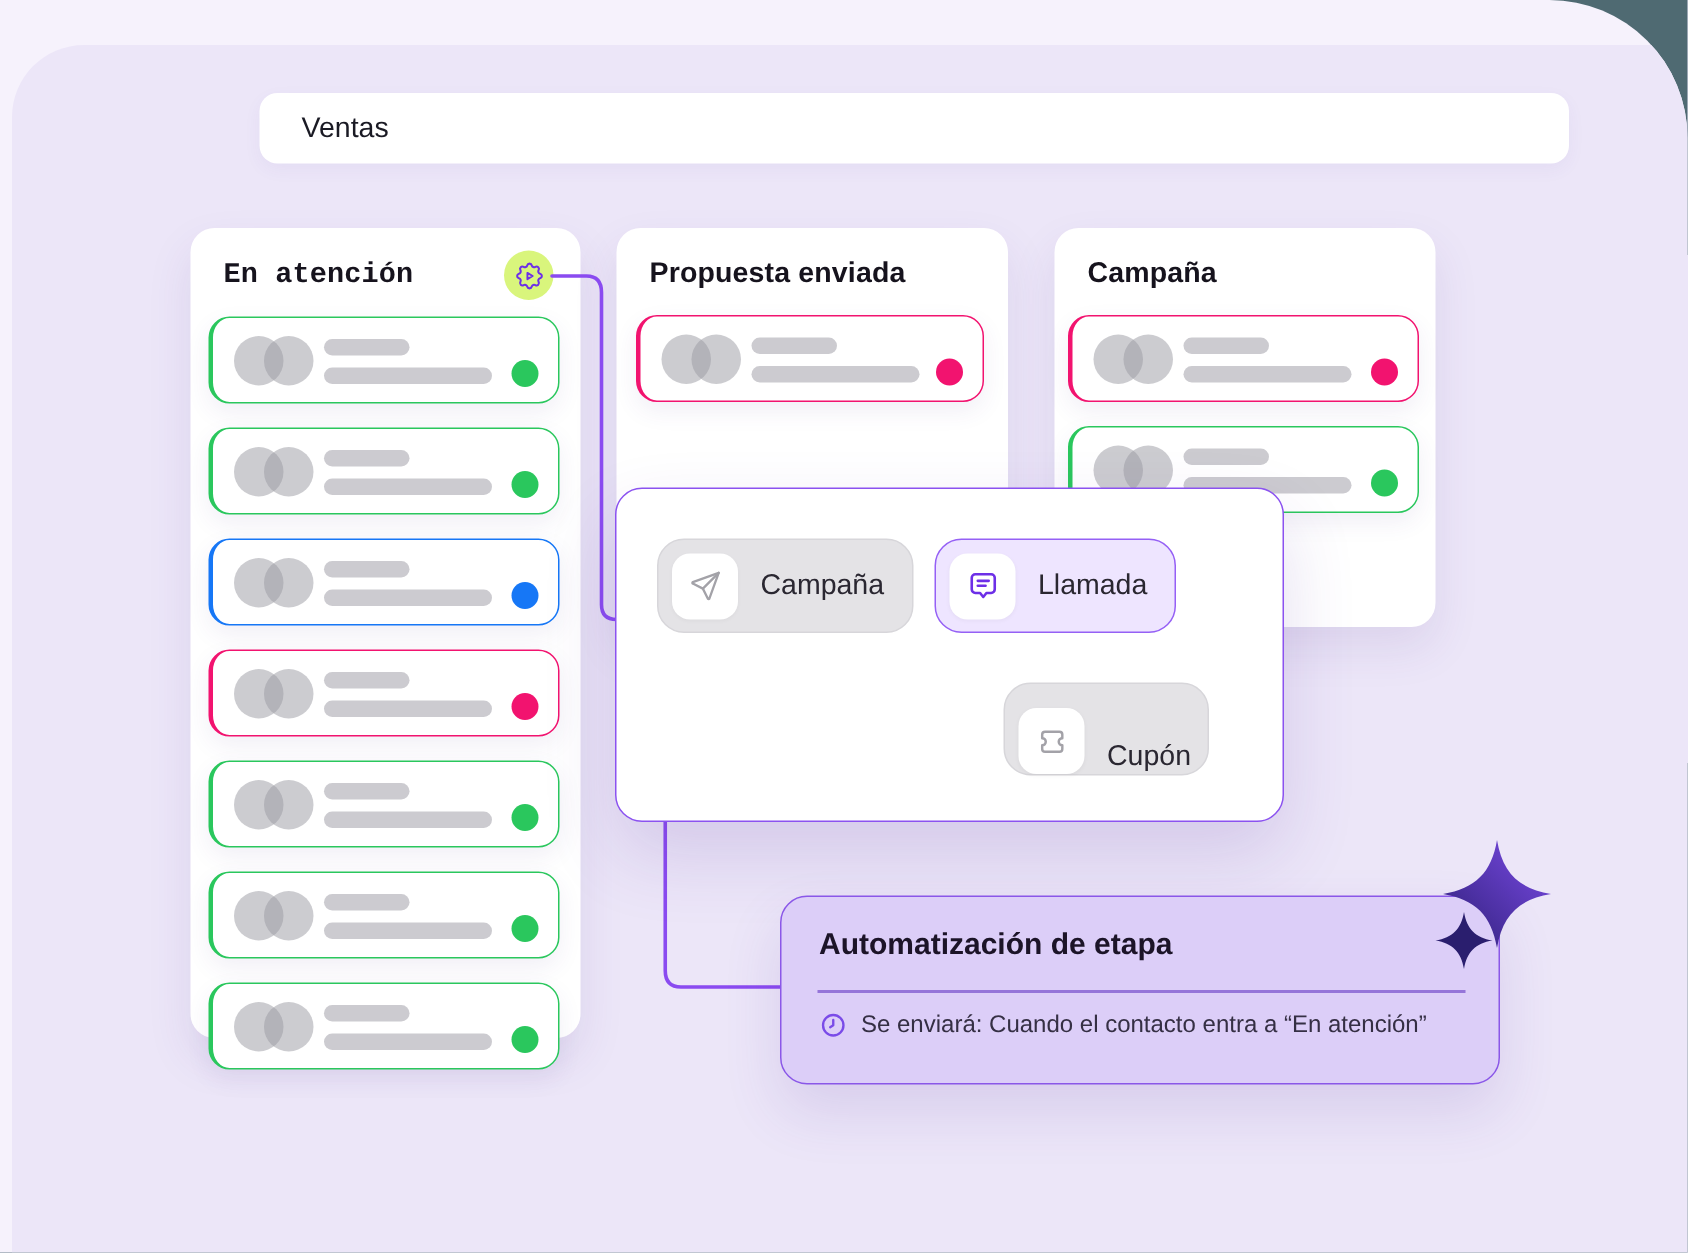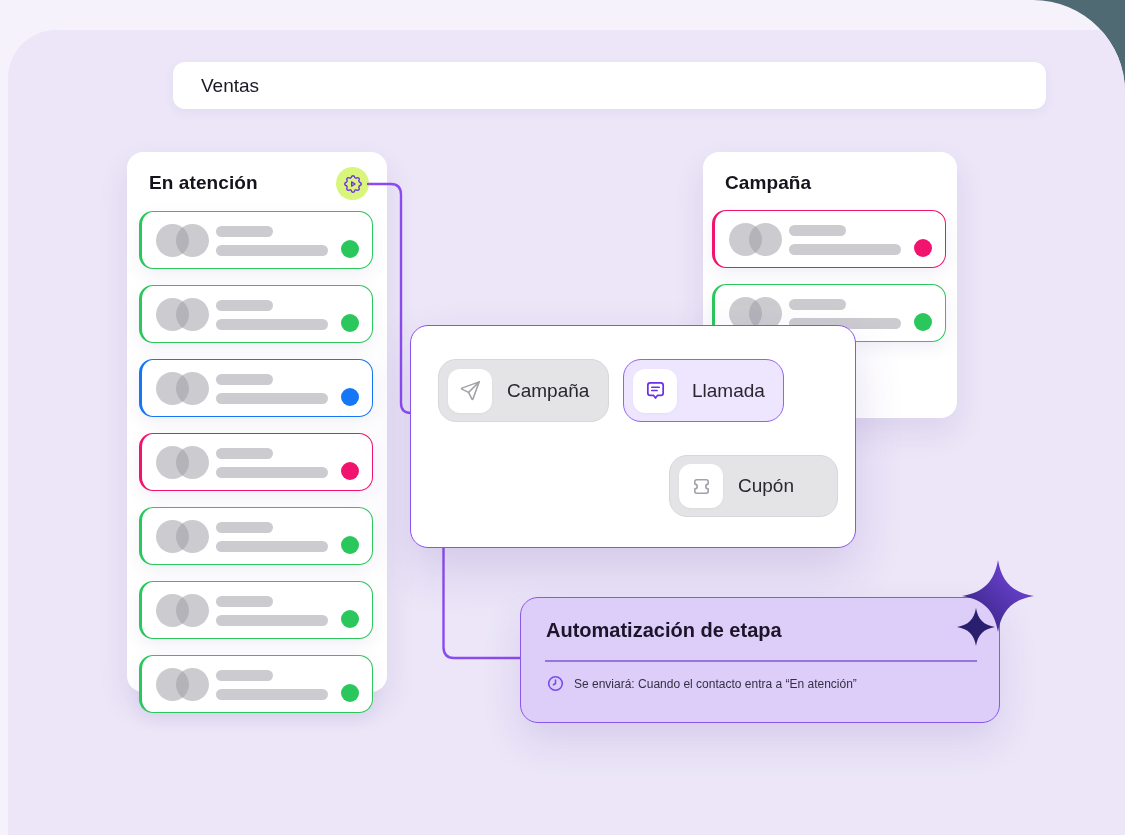--- a/index.html
+++ b/index.html
@@ -31,21 +31,21 @@
     z-index:2;
     margin-left:48px;
   }
 
   
   .column {
     position:absolute; background:#ffffff; border-radius:16px;
     box-shadow:0 14px 30px rgba(75,48,140,0.10);
     z-index:2;
   }
-  .col-1 { left:127px; top:152px; width:260px; height:540px; }
+  .col-1 { left:127px; top:152px; width:260px; height:540px;font-family:Liberation Mono, monospace; }
   .col-2 { left:411px; top:152px; width:261px; height:270px; }
   .col-3 { left:703px; top:152px; width:254px; height:266px; }
   .column-title {
     position:absolute; left:22px; top:20px;
     font-size:19px; font-weight:700; color:#16131d; letter-spacing:.1px;
   }
   .stage-gear {
     position:absolute; left:209px; top:15px; width:33px; height:33px;
     border-radius:50%; background:#d9f57c;
     display:flex; align-items:center; justify-content:center;
@@ -88,21 +88,21 @@
     z-index:4;
   }
   .action-btn {
     position:absolute; display:flex; align-items:center;
     background:#e4e3e6; border:1px solid #d7d6da; border-radius:18px;
     cursor:pointer;
   }
   .btn-campana { left:27px;  top:33px;  width:171px; height:63px; }
   .btn-mensaje { left:212px; top:33px;  width:161px; height:63px; }
   .btn-llamada { left:82px;  top:129px; width:162px; height:62px; }
-  .btn-cupon   { left:258px; top:129px; width:169px; height:62px; }
+  .btn-cupon   { left:258px; top:129px; width:137px; height:62px;align-items:flex-end; }
   .action-btn.selected {
     background:#eee5ff; border:1.6px solid #9560f5;
   }
   .icon-tile {
     width:44px; height:44px; margin-left:9px; border-radius:12px;
     background:#ffffff; display:flex; align-items:center; justify-content:center;
     box-shadow:0 1px 3px rgba(0,0,0,0.04);
   }
   .action-label { margin-left:15px; font-size:19px; color:#2a2731; }
 
@@ -118,21 +118,21 @@
     font-size:20px; font-weight:700; color:#1c1428;
   }
   .panel-divider {
     position:absolute; left:24px; right:22px; top:62px; height:1.6px;
     background:#7e57cf; opacity:.75; border:none;
   }
   .panel-row {
     position:absolute; left:25px; top:76px; right:16px;
     display:flex; align-items:center; gap:9px;
   }
-  .panel-trigger { font-size:12px; color:#352f44; }
+  .panel-trigger { font-size:16px; color:#352f44; }
 
   .sparkles { position:absolute; left:950px; top:552px; width:100px; height:100px; z-index:5; }
 </style>
 </head>
 <body>
 
 <div class="page">
   <div class="canvas"></div>
 
   <div class="ventas-bar">
@@ -218,20 +218,34 @@
       <div class="c c1"></div>
             <div class="c c2"></div>
     </div>
     <div class="skl skl-1"></div>
     <div class="skl skl-2"></div>
     <div class="status-dot" style="background: rgb(42, 199, 93);"></div>
   </div>
 </div>
   </div>
 
+  <div class="column col-2">
+    <div class="column-title">Propuesta enviada</div>
+    <div class="cards">
+  <div class="contact-card" style="border-color: rgb(242, 19, 111);">
+    <div class="avatar">
+      <div class="c c1"></div>
+            <div class="c c2"></div>
+    </div>
+    <div class="skl skl-1"></div>
+    <div class="skl skl-2"></div>
+    <div class="status-dot" style="background: rgb(242, 19, 111);"></div>
+  </div>
+</div>
+  </div>
 
   <div class="column col-3">
     <div class="column-title">Campaña</div>
     <div class="cards">
   <div class="contact-card" style="border-color: rgb(242, 19, 111);">
     <div class="avatar">
       <div class="c c1"></div>
             <div class="c c2"></div>
     </div>
     <div class="skl skl-1"></div>

